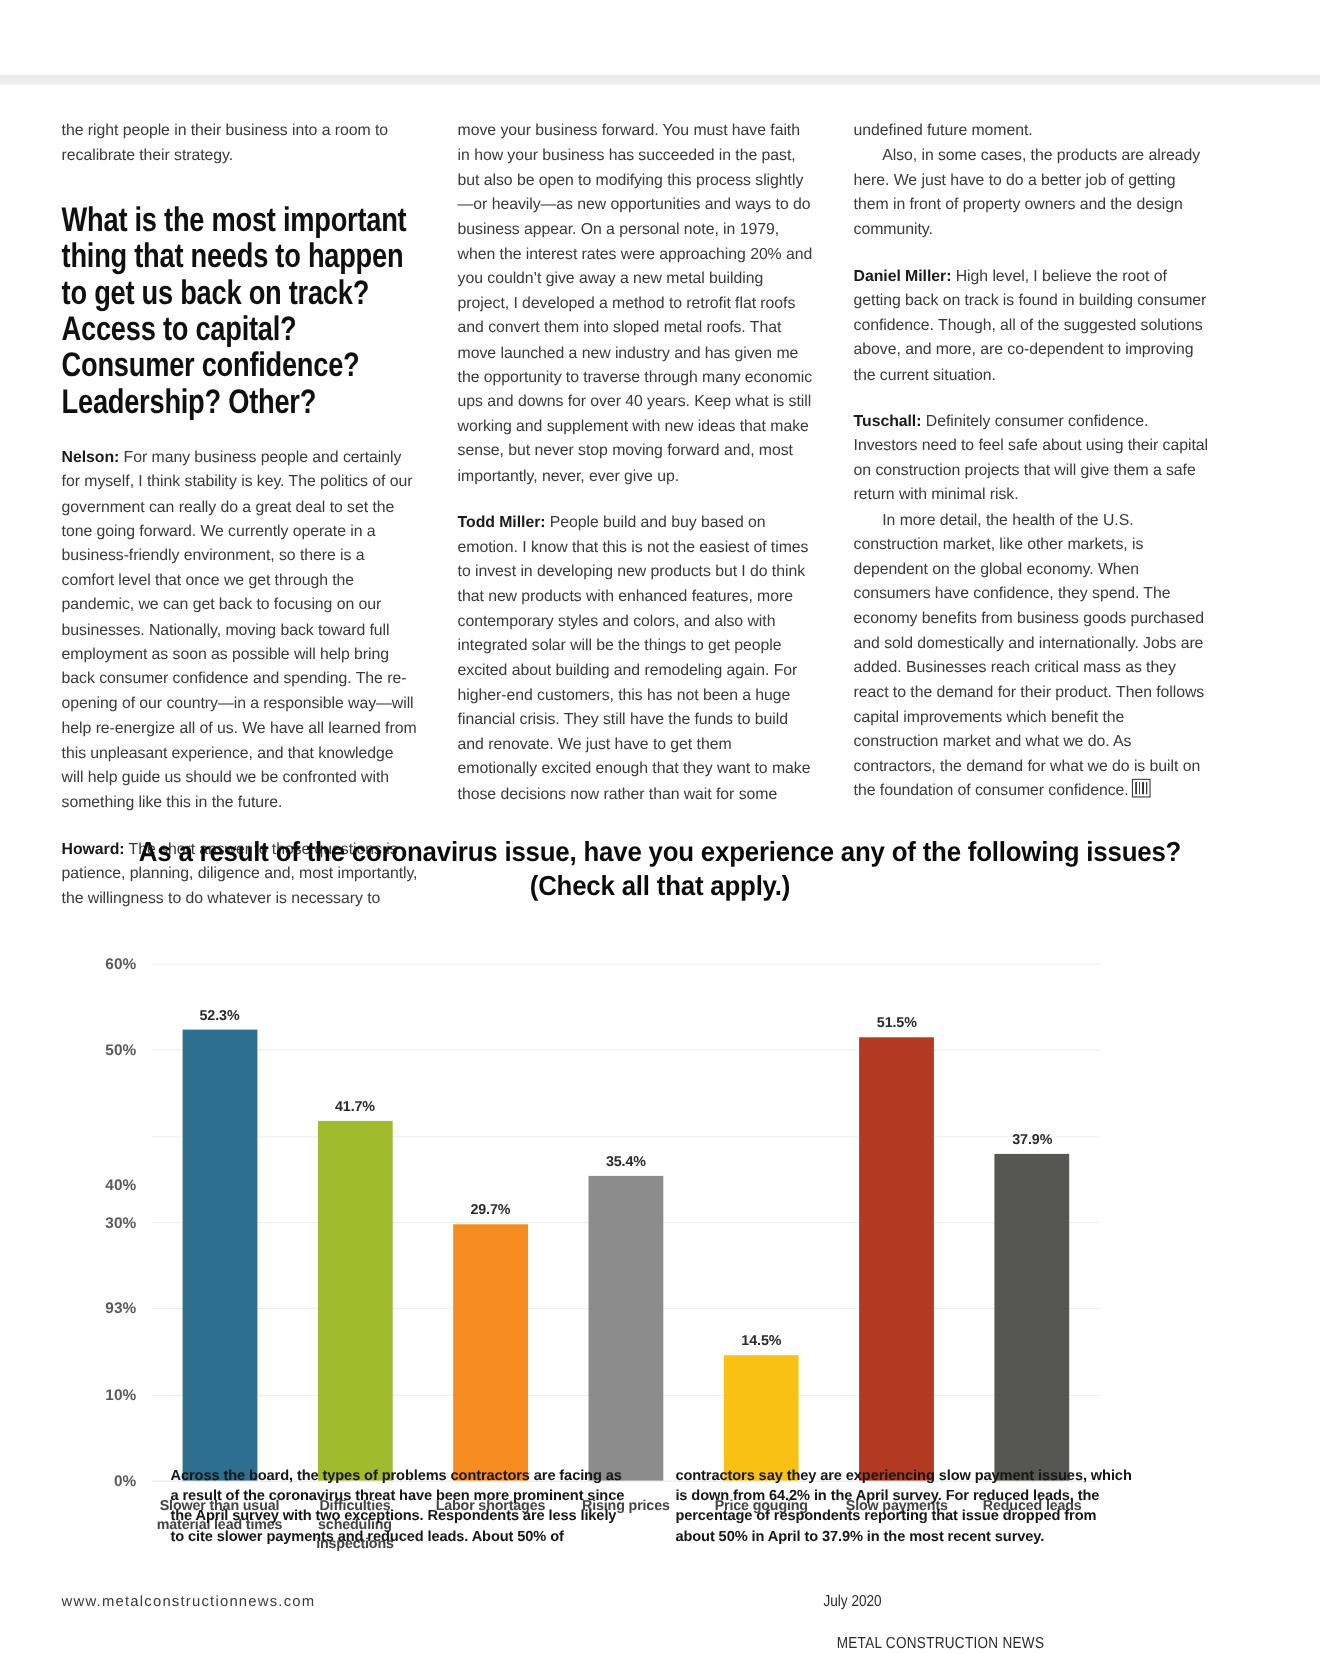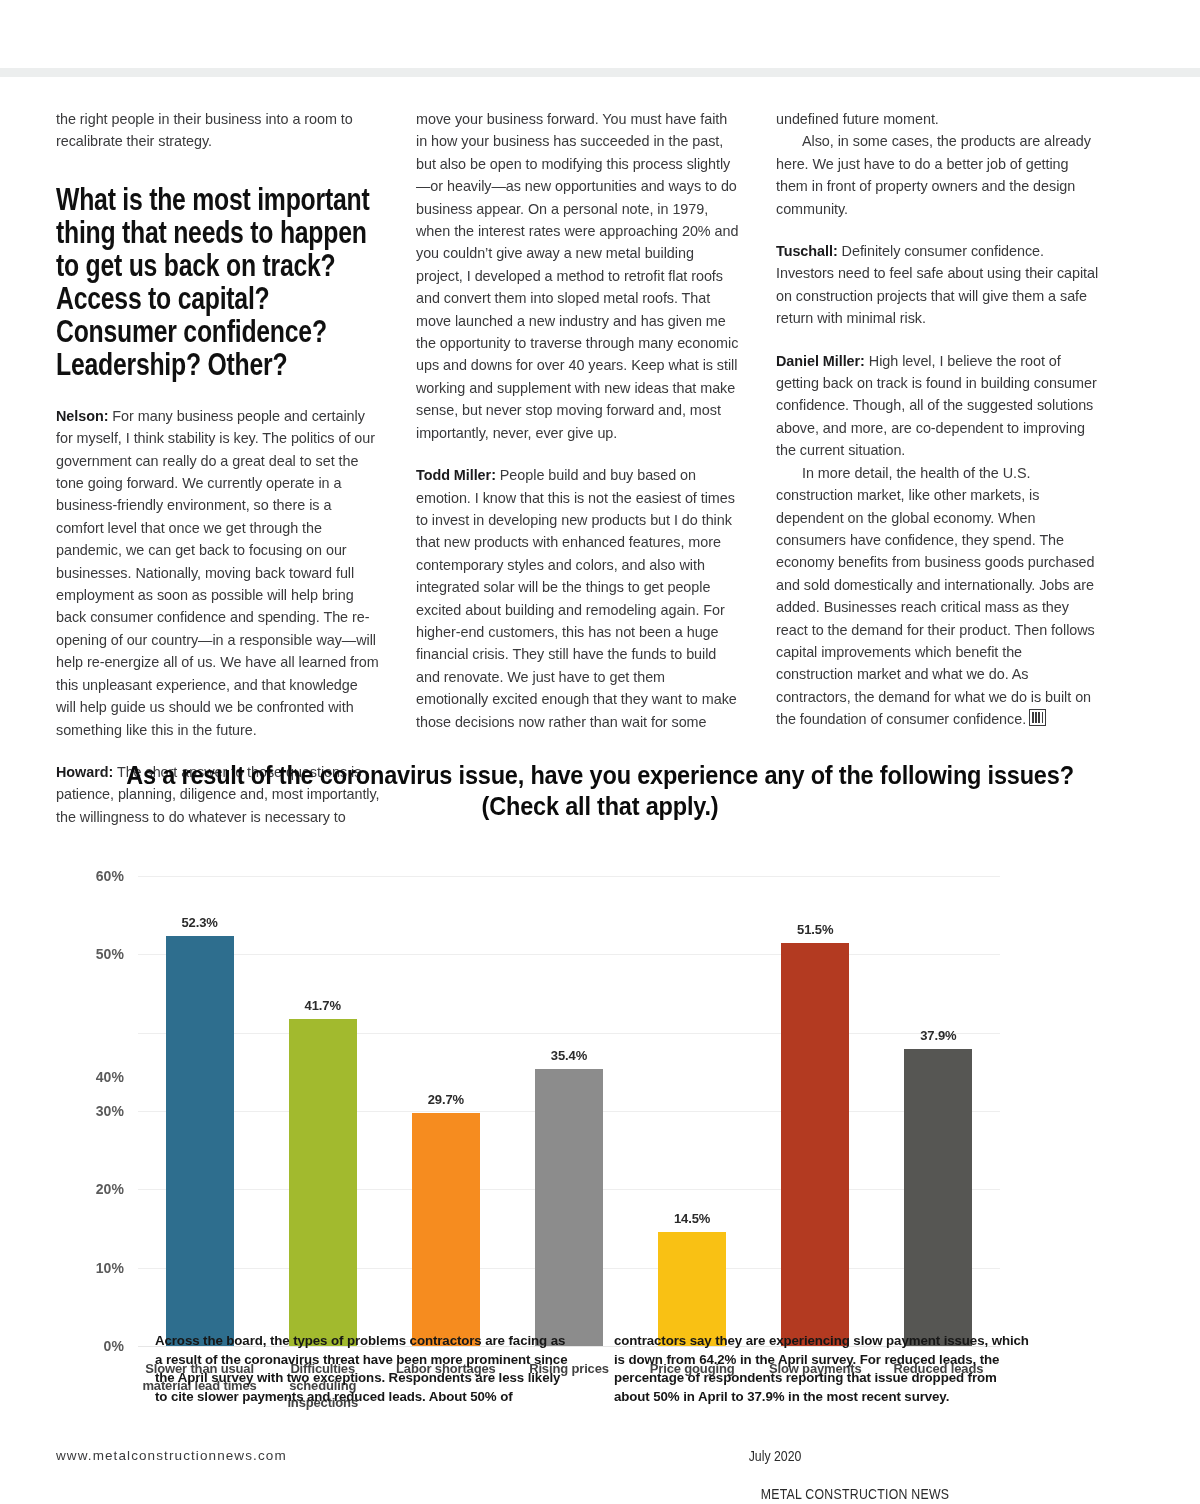--- a/index.html
+++ b/index.html
@@ -264,22 +264,22 @@
   </div>
 
   <div class="col">
     <p>move your business forward. You must have faith in how your business has succeeded in the past, but also be open to modifying this process slightly—or heavily—as new opportunities and ways to do business appear. On a personal note, in 1979, when the interest rates were approaching 20% and you couldn’t give away a new metal building project, I developed a method to retrofit flat roofs and convert them into sloped metal roofs. That move launched a new industry and has given me the opportunity to traverse through many economic ups and downs for over 40 years. Keep what is still working and supplement with new ideas that make sense, but never stop moving forward and, most importantly, never, ever give up.</p>
     <p class="gap"><span class="speaker">Todd Miller:</span><span> People build and buy based on emotion. I know that this is not the easiest of times to invest in developing new products but I do think that new products with enhanced features, more contemporary styles and colors, and also with integrated solar will be the things to get people excited about building and remodeling again. For higher-end customers, this has not been a huge financial crisis. They still have the funds to build and renovate. We just have to get them emotionally excited enough that they want to make those decisions now rather than wait for some</span></p>
   </div>
 
   <div class="col">
     <p>undefined future moment.</p>
     <p class="indent">Also, in some cases, the products are already here. We just have to do a better job of getting them in front of property owners and the design community.</p>
+    <p class="gap"><span class="speaker">Daniel Miller:</span><span> High level, I believe the root of getting back on track is found in building consumer confidence. Though, all of the suggested solutions above, and more, are co-dependent to improving the current situation.</span></p>
     <p class="gap"><span class="speaker">Tuschall:</span><span> Definitely consumer confidence. Investors need to feel safe about using their capital on construction projects that will give them a safe return with minimal risk.</span></p>
-    <p class="gap"><span class="speaker">Daniel Miller:</span><span> High level, I believe the root of getting back on track is found in building consumer confidence. Though, all of the suggested solutions above, and more, are co-dependent to improving the current situation.</span></p>
     <p class="indent"><span>In more detail, the health of the U.S. construction market, like other markets, is dependent on the global economy. When consumers have confidence, they spend. The economy benefits from business goods purchased and sold domestically and internationally. Jobs are added. Businesses reach critical mass as they react to the demand for their product. Then follows capital improvements which benefit the construction market and what we do. As contractors, the demand for what we do is built on the foundation of consumer confidence.</span><span class="endmark"></span></p>
   </div>
 </div>
 
 <div class="chart-block">
   <div class="chart-title">
     <div>As a result of the coronavirus issue, have you experience any of the following issues?</div>
     <div>(Check all that apply.)</div>
   </div>
 
@@ -289,21 +289,21 @@
         <div class="gridline" style="top: 391.667px;"></div>
         <div class="gridline" style="top: 313.333px;"></div>
         <div class="gridline" style="top: 235px;"></div>
         <div class="gridline" style="top: 156.667px;"></div>
         <div class="gridline" style="top: 78.3333px;"></div>
         <div class="gridline" style="top: 0px;"></div>
       </div>
     <div class="ylabels" id="ylabels">
         <div class="yl" style="top: 470px;">0%</div>
         <div class="yl" style="top: 391.667px;">10%</div>
-        <div class="yl" style="top: 313.333px;">20%</div>
+        <div class="yl" style="top: 313.333px;">93%</div>
         <div class="yl" style="top: 235px;">30%</div>
         <div class="yl" style="top: 156.667px; margin-top: 44px;">40%</div>
         <div class="yl" style="top: 78.3333px;">50%</div>
         <div class="yl" style="top: 0px;">60%</div>
       </div>
     <div class="bars" id="bars">
         <div class="barcell" style="left: 0px; width: 123.143px;">
           <div class="bar" title="Slower than usual material lead times 52.3%" style="height: 409.683px; background: rgb(46, 110, 142);"></div>
           <div class="barlabel" style="bottom: 415.683px;">52.3%</div>
         </div>

